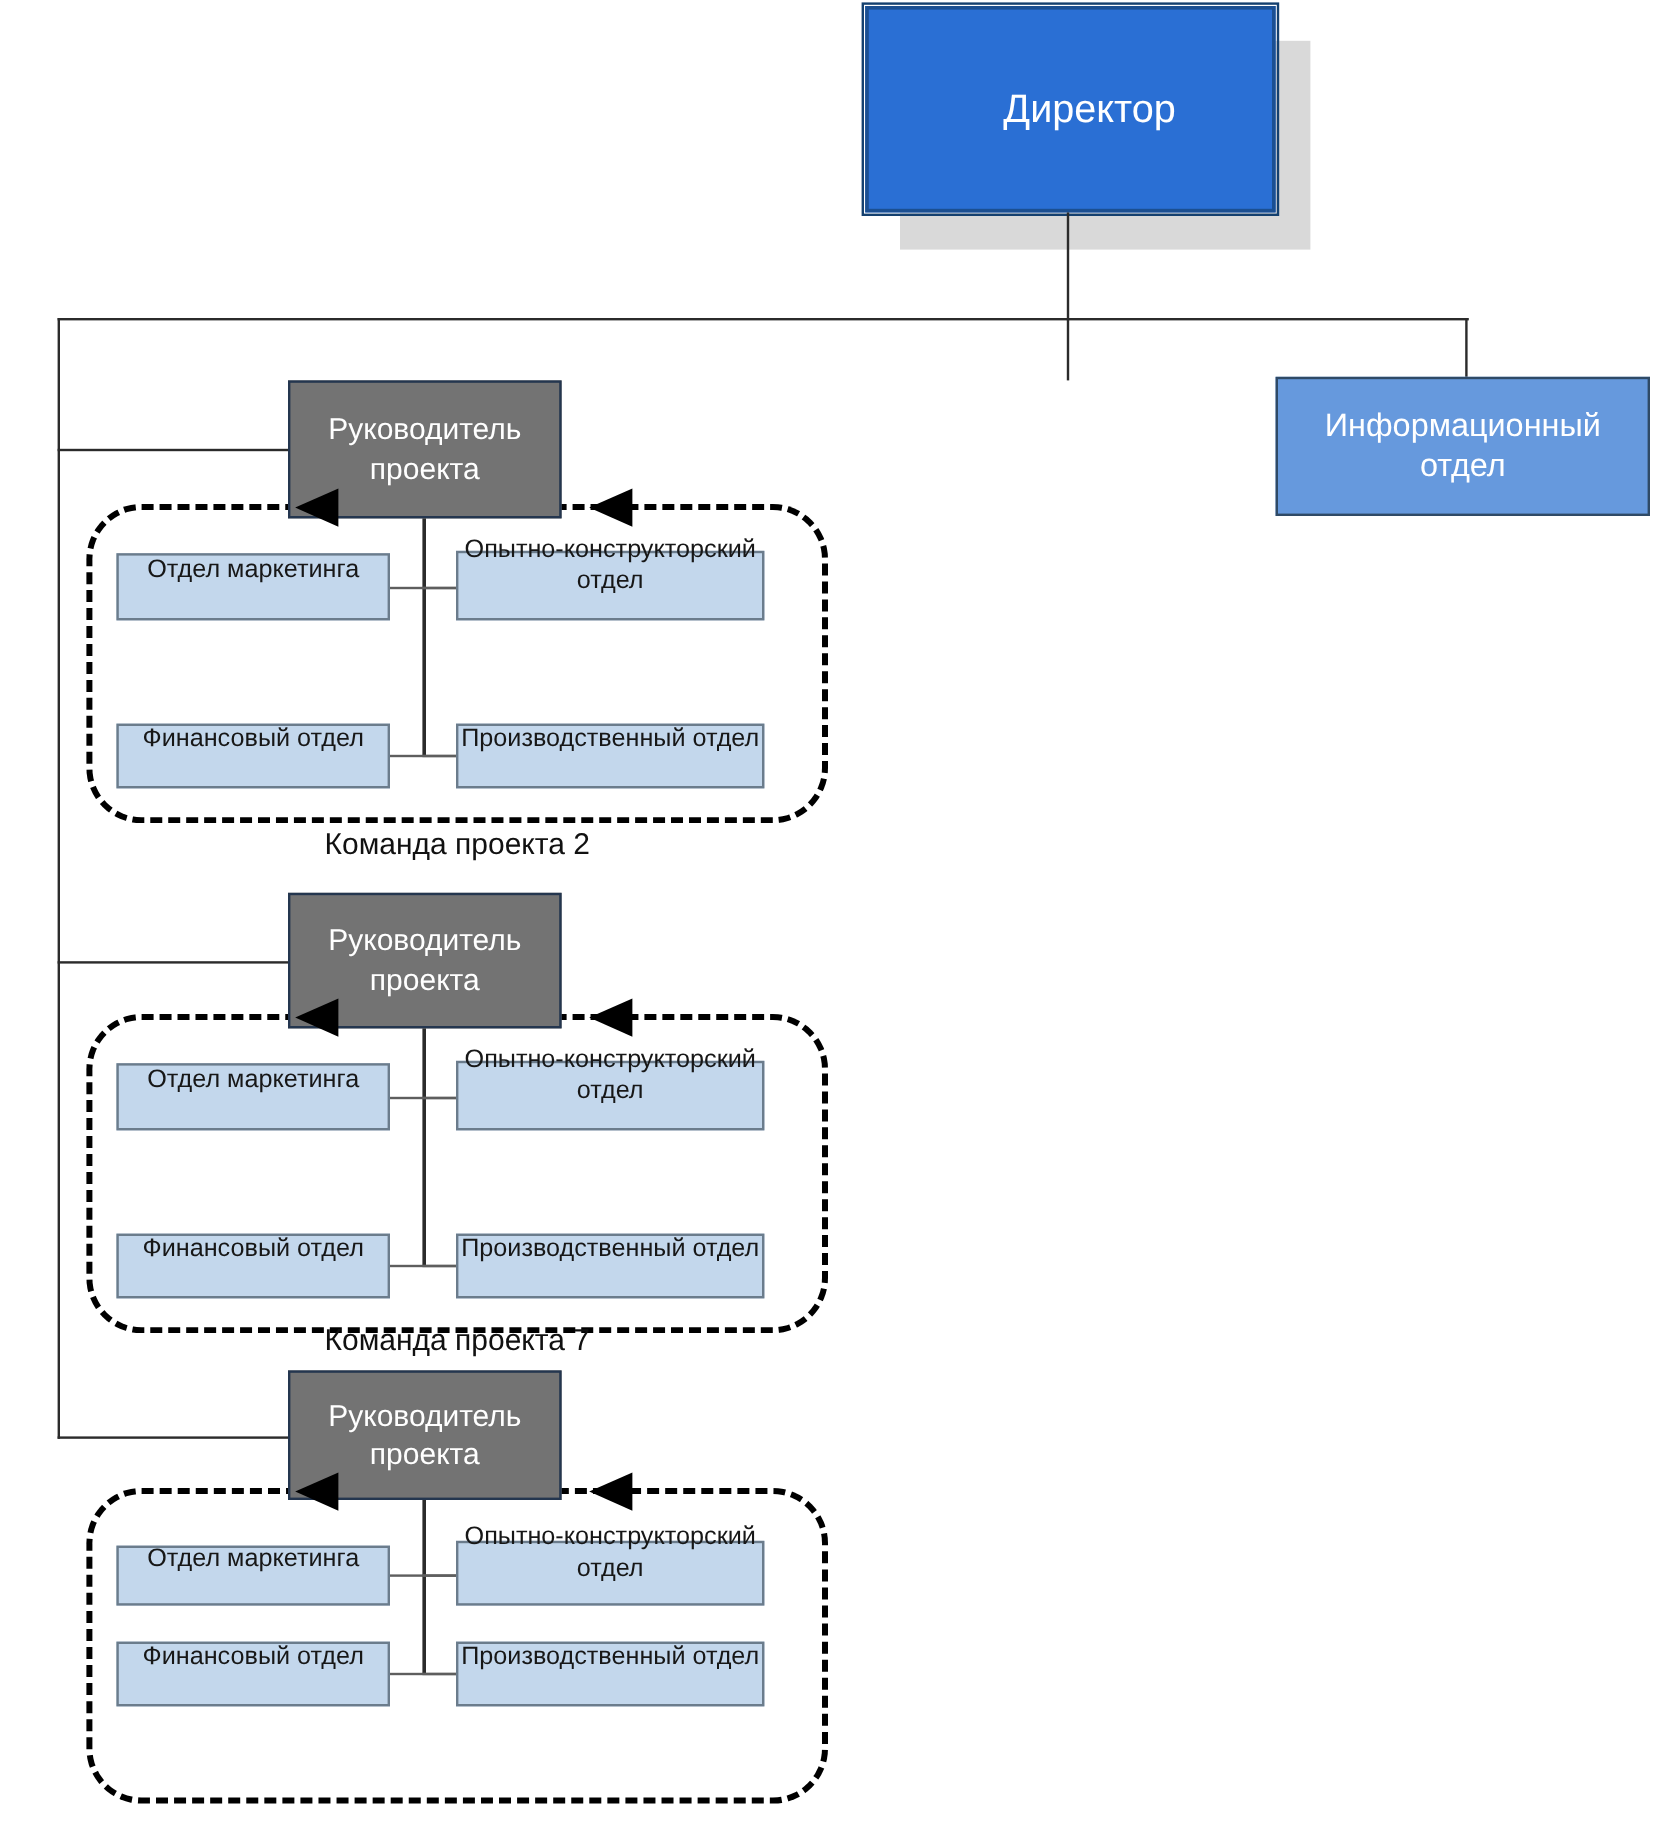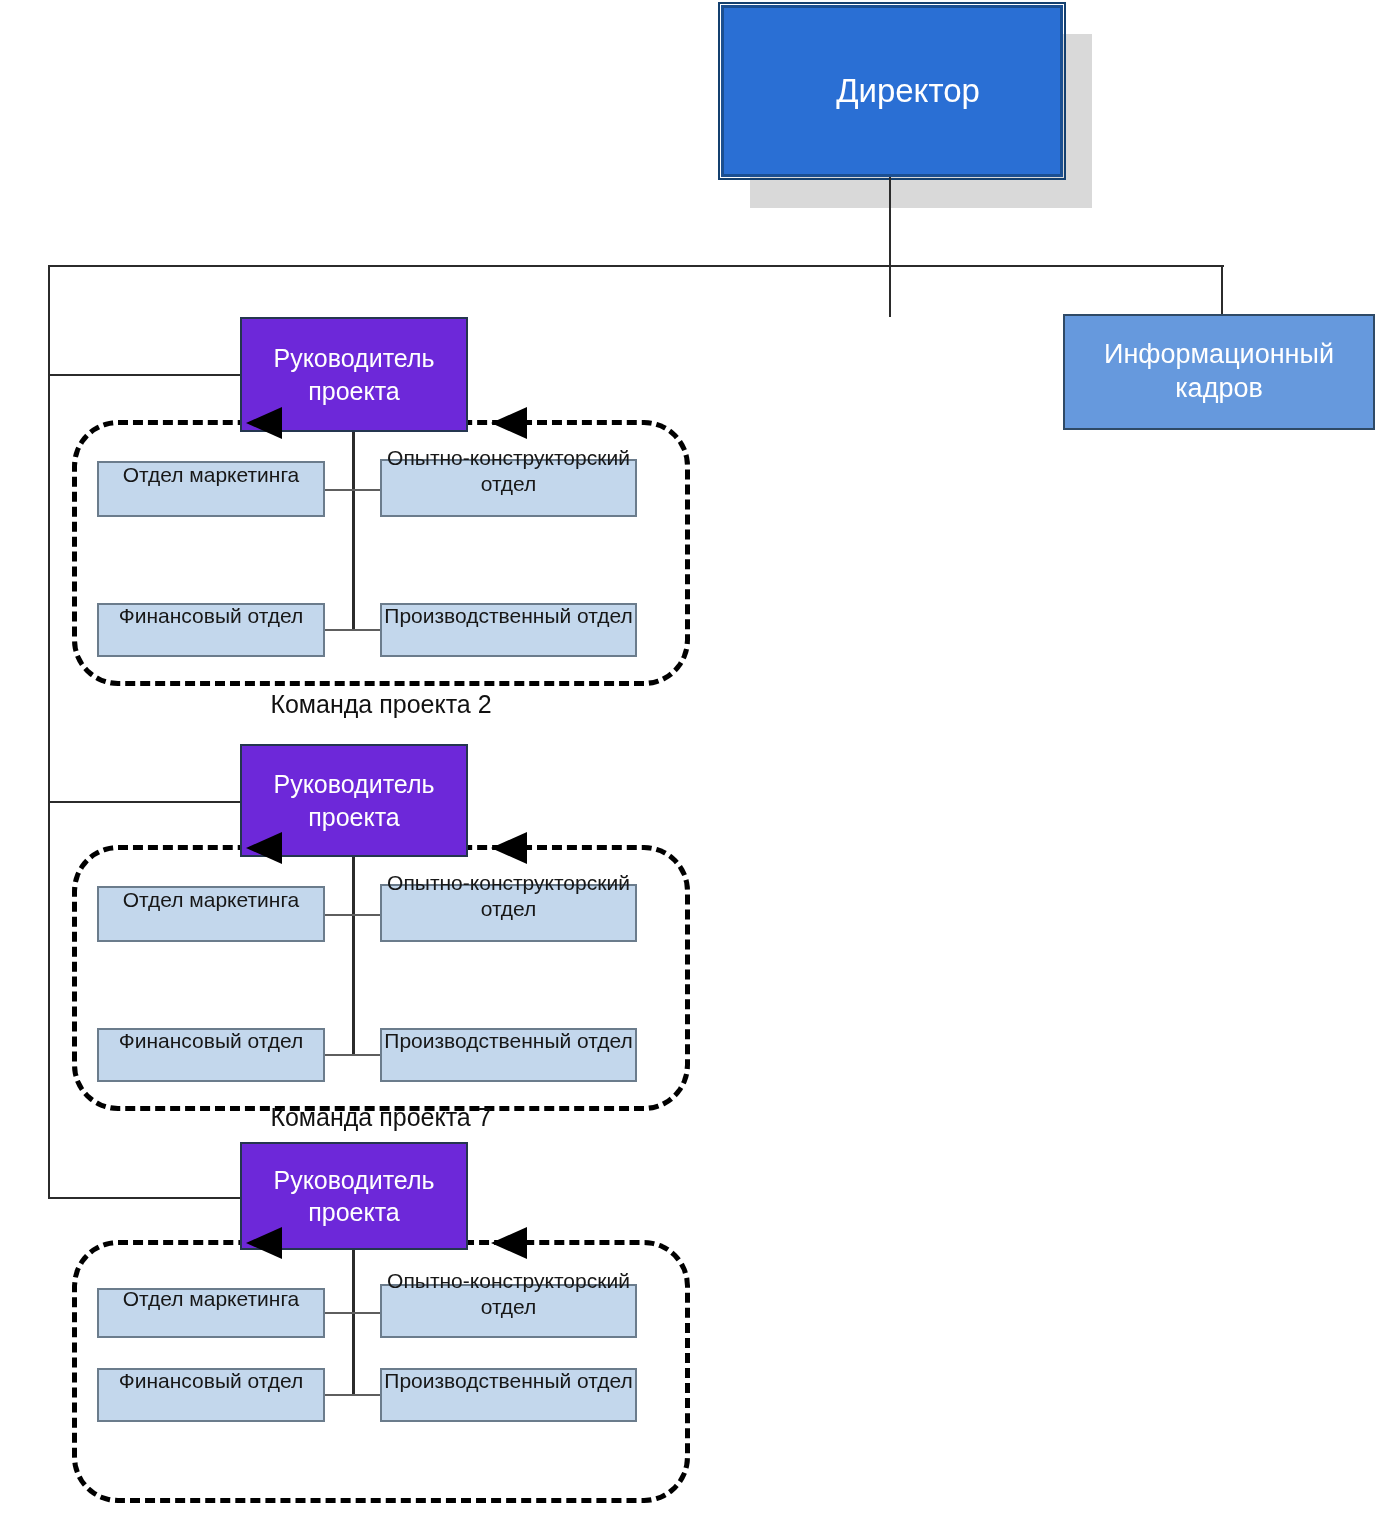--- a/index.html
+++ b/index.html
@@ -29,21 +29,21 @@
   .dept-top{
     background:#6699dd;
     border:2px solid #2f4a66;
     color:#ffffff;
     font-size:27px;
     line-height:1.25;
   }
 
   
   .pm{
-    background:#6d28d9;
+    background:#737373;
     border:2px solid #24364f;
     color:#ffffff;
     font-size:25px;
     line-height:1.3;
   }
 
   
   .unit{
     background:#c3d7ec;
     border:2px solid #6b7c8c;
@@ -103,21 +103,21 @@
 
   <div class="ln ln-v" style="left:48px;top:265px;width:2px;height:934px;"></div>
 
   <div class="ln ln-h" style="left:48px;top:374px;width:194px;height:2px;"></div>
 
   <div class="ln ln-h" style="left:48px;top:801px;width:194px;height:2px;"></div>
 
   <div class="ln ln-h" style="left:48px;top:1197px;width:194px;height:2px;"></div>
 
   <div class="box dept-top" style="left:1063px;top:314px;width:312px;height:116px;">
-    <span class="lbl">Информационный кадров</span>
+    <span class="lbl">Информационный отдел</span>
   </div>
 
   <div class="team-dash" style="left:72px;top:420px;width:618px;height:266px;"></div>
 
   <div class="box pm" style="left:240px;top:317px;width:228px;height:115px;">
     <span class="lbl">Руководитель проекта</span>
   </div>
 
   <div class="ln ln-v" style="left:352px;top:432px;width:3px;height:198px;"></div>
   <div class="ln ln-h ln-thin" style="left:325px;top:489px;width:56px;height:2px;"></div>

